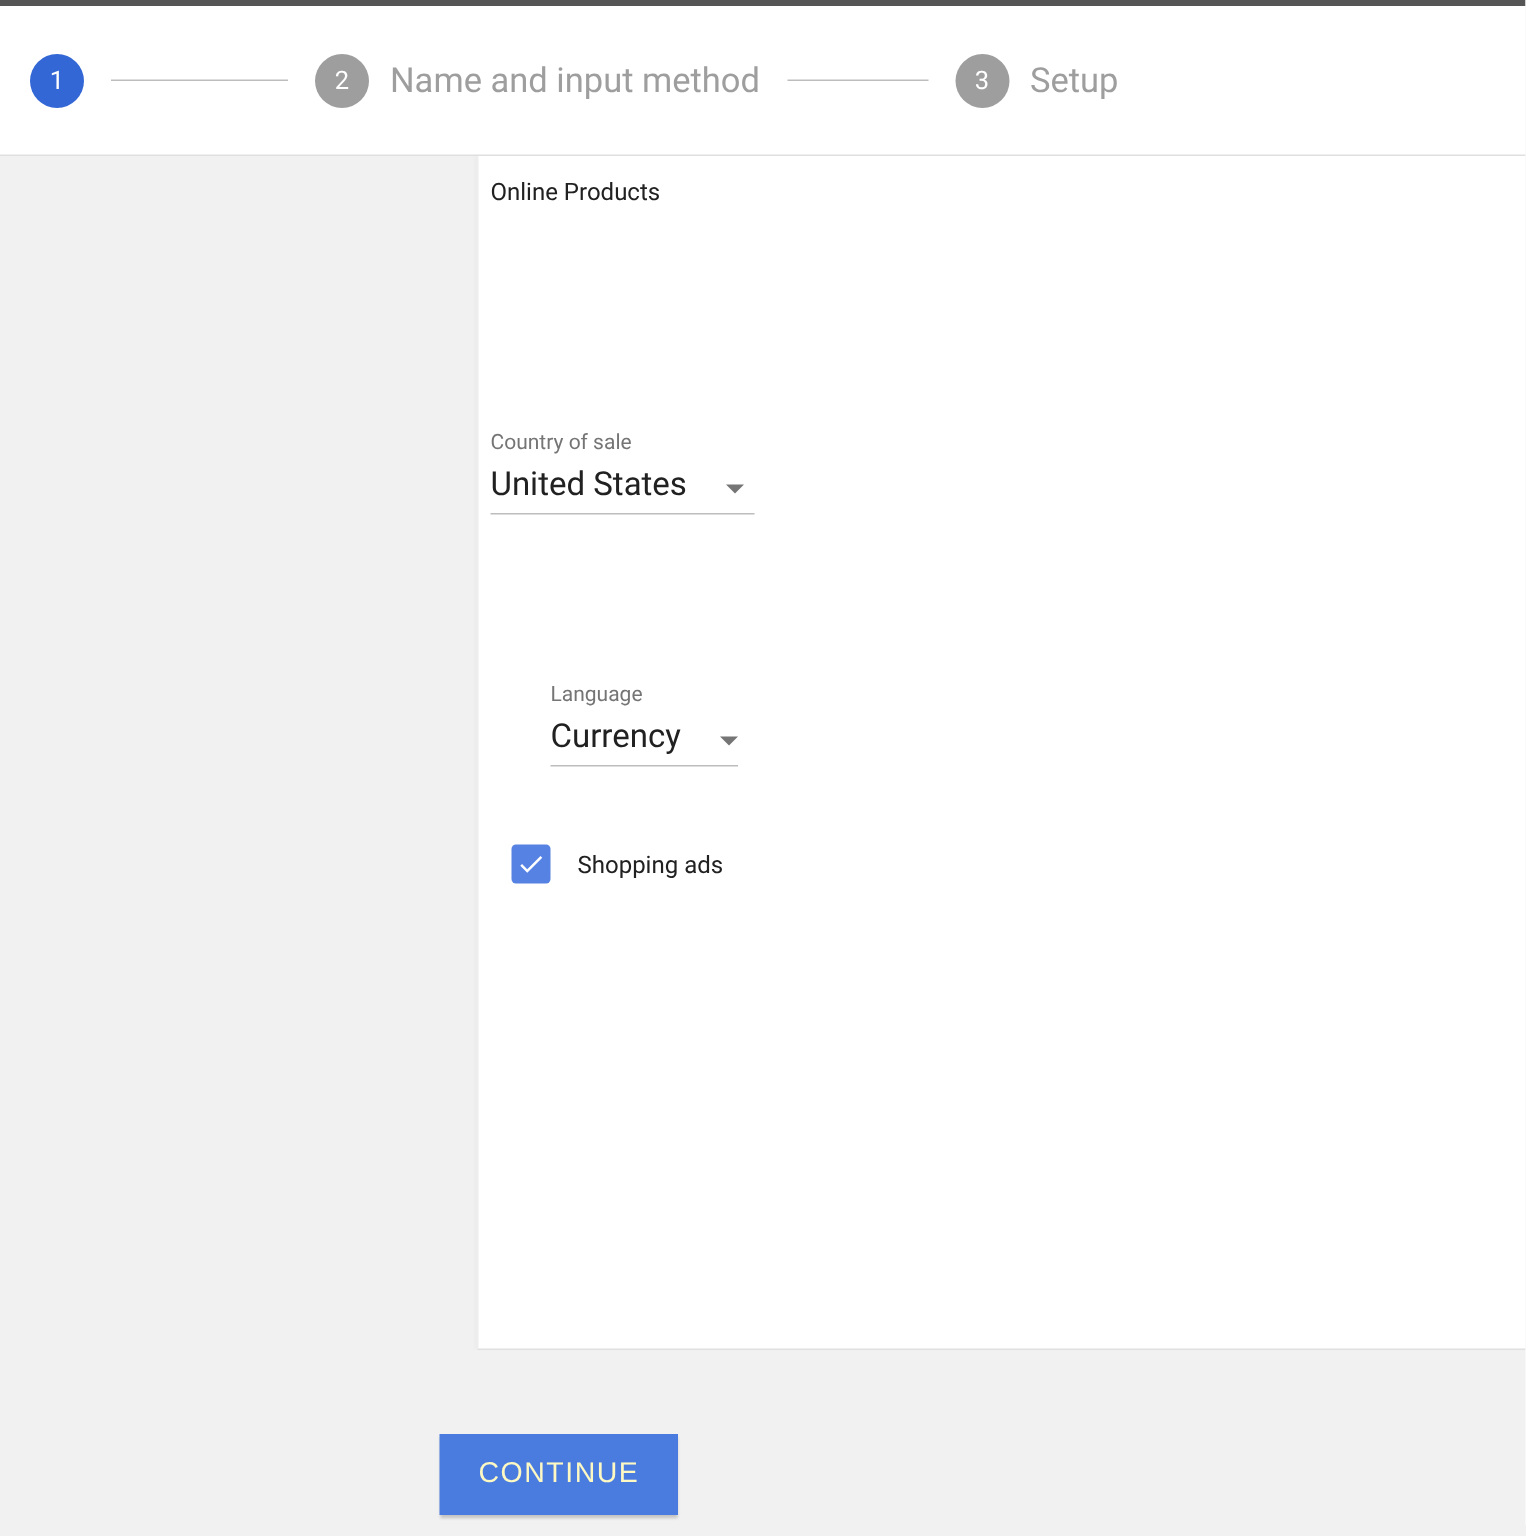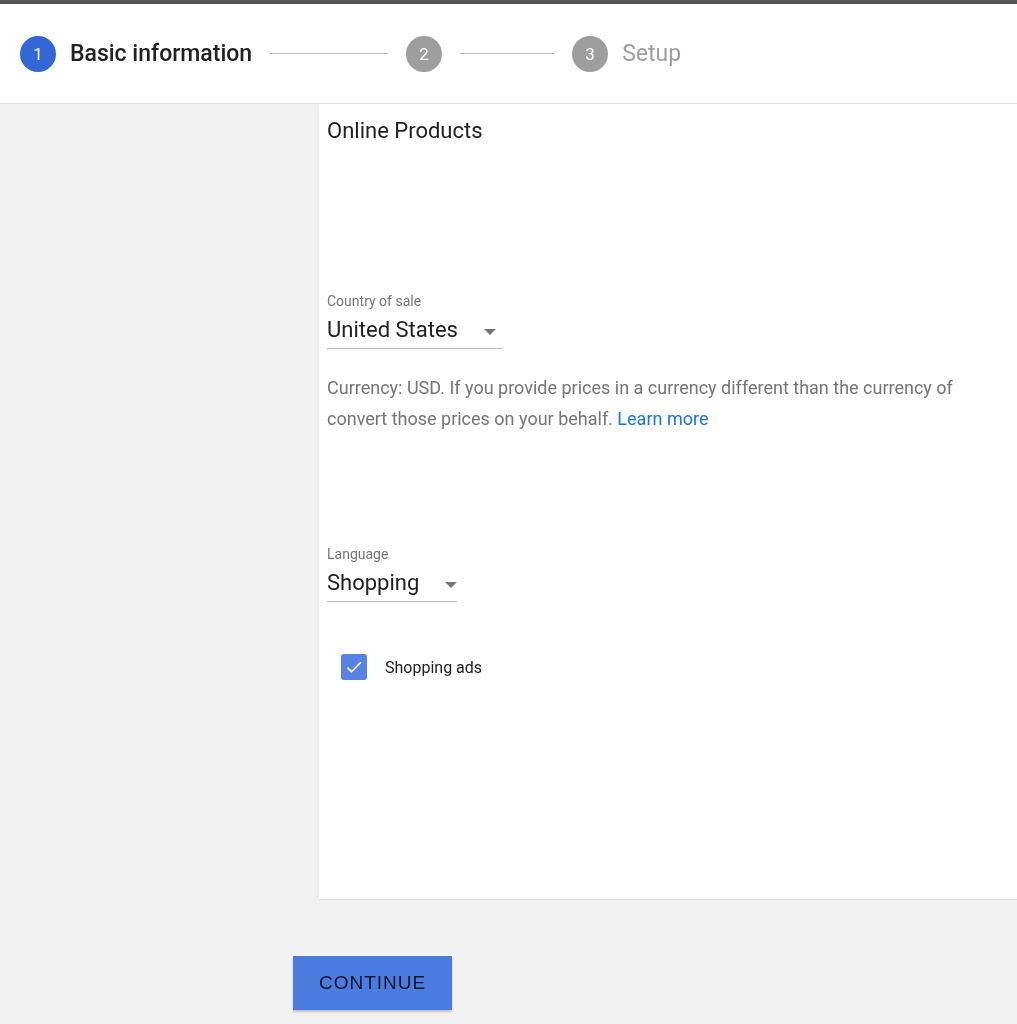--- a/index.html
+++ b/index.html
@@ -71,21 +71,21 @@
       color: #757575;
       margin-top: -8px;
       padding-left: 0;
     }
     .field-label {
       font-size: 14px;
       color: #757575;
       margin-bottom: 8px;
     }
     .type-block { padding-top: 2px; margin-bottom: 150px; }
-    .type-value { font-size: 22px; color: #212121; margin-top: 12px; }
+    .type-value { font-size: 16px; color: #212121; margin-top: 12px; }
     .dropdown-row {
       display: flex;
       align-items: center;
       gap: 22px;
       padding-bottom: 6px;
       border-bottom: 1px solid #bdbdbd;
       width: fit-content;
       min-width: 176px;
       cursor: pointer;
     }
@@ -101,21 +101,21 @@
     }
     .helper-text {
       font-size: 18px;
       color: #757575;
       line-height: 1.7;
       margin-top: 24px;
       max-width: 700px;
     }
     .helper-text a { color: #1a73e8; text-decoration: none; cursor: pointer; }
     .country-block { margin-bottom: 112px; }
-    .language-block { margin-bottom: 52px; }
+    .language-block { margin-bottom: 52px; margin-left: 40px; }
     .destinations-block { }
     .dest-row {
       display: flex;
       align-items: center;
       gap: 18px;
       margin-top: 18px;
       padding-left: 14px;
     }
     .checkbox {
       width: 26px; height: 26px;
@@ -126,73 +126,69 @@
       justify-content: center;
       cursor: pointer;
     }
     .checkbox svg { width: 20px; height: 20px; fill: #fff; }
     .dest-label { font-size: 16px; color: #212121; }
     .continue-btn {
       position: absolute;
       left: 293px;
       top: 956px;
       background: #4a7ce0;
-      color: #0f172a;
+      color: #fef9c3;
       font-size: 19px;
       font-weight: 500;
       letter-spacing: 1px;
       padding: 16px 26px;
       border: none;
       cursor: pointer;
       box-shadow: 0 2px 2px rgba(0,0,0,0.2);
     }
   </style>
 </head>
 <body>
 
 <div class="top-dark-bar"></div>
 
 <div class="stepper">
   <div class="step">
     <div class="step-circle active">1</div>
-    <div class="step-label active">Basic information</div>
   </div>
   <div class="step-connector"></div>
   <div class="step">
     <div class="step-circle inactive">2</div>
+    <div class="step-label inactive">Name and input method</div>
   </div>
   <div class="step-connector short"></div>
   <div class="step">
     <div class="step-circle inactive">3</div>
     <div class="step-label inactive">Setup</div>
   </div>
 </div>
 
 <div class="content-area">
 
   <div class="type-block">
     <div class="type-value">Online Products</div>
   </div>
 
   <div class="country-block">
     <div class="field-label">Country of sale</div>
     <div class="dropdown-row">
       <span class="dropdown-value">United States</span>
       <span class="dropdown-arrow"></span>
     </div>
-    <div class="helper-text">
-      <span>Currency: USD. If you provide prices in a currency different than the currency of </span><br>
-      <span>convert those prices on your behalf. </span><a>Learn more</a>
-    </div>
   </div>
 
   <div class="language-block">
     <div class="field-label">Language</div>
     <div class="dropdown-row narrow">
-      <span class="dropdown-value">Shopping</span>
+      <span class="dropdown-value">Currency</span>
       <span class="dropdown-arrow"></span>
     </div>
   </div>
 
   <div class="destinations-block">
     <div class="dest-row">
       <div class="checkbox">
         <svg viewBox="0 0 24 24">
             <path d="M9 16.17 4.83 12l-1.42 1.41L9 19 21 7l-1.41-1.41z"></path>
           </svg>

